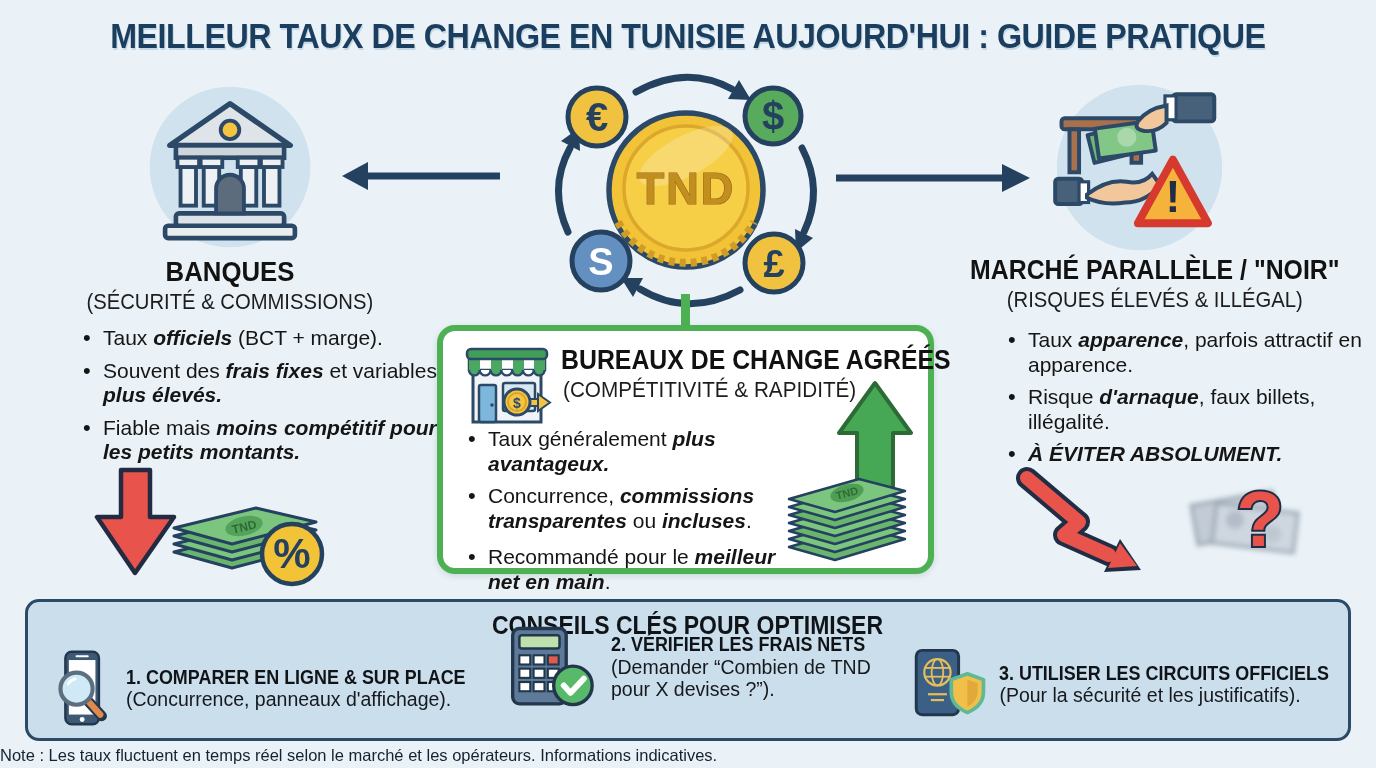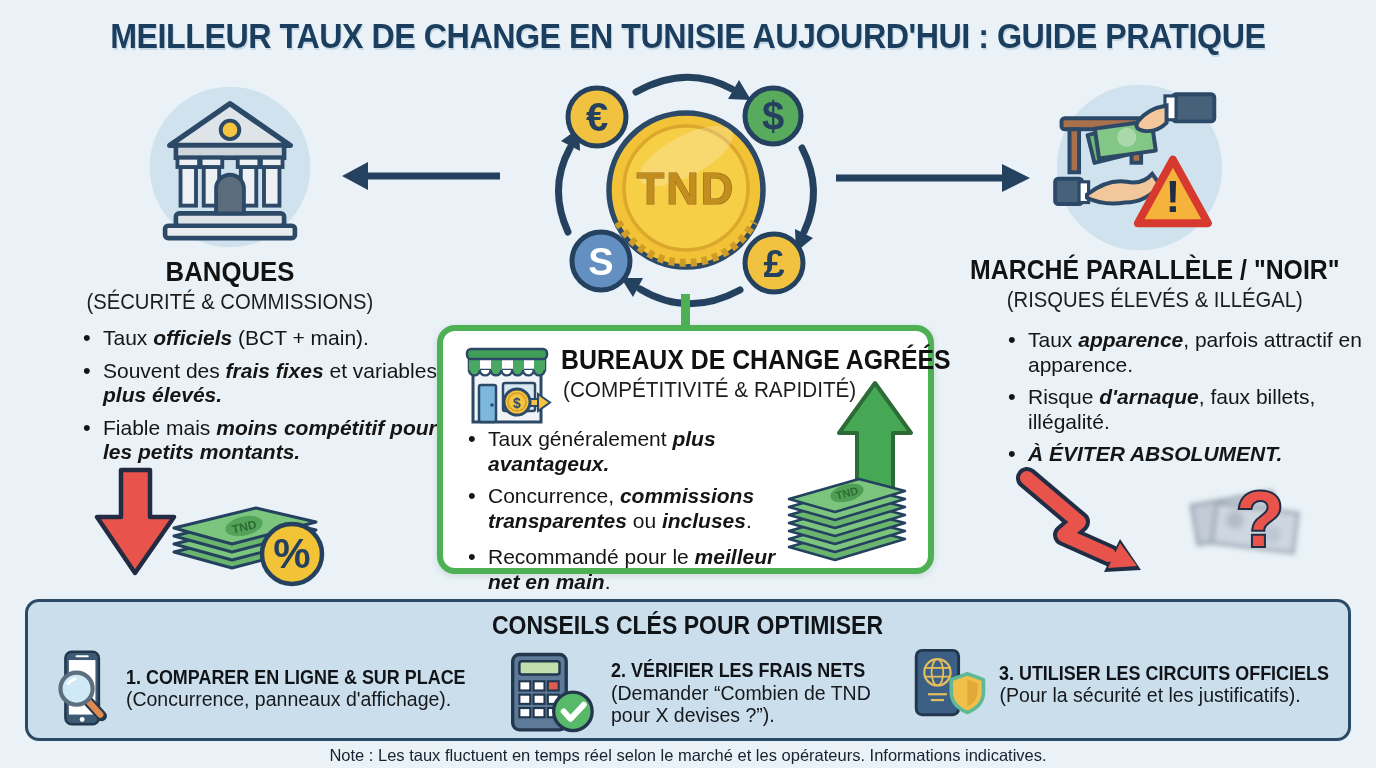--- a/index.html
+++ b/index.html
@@ -28,21 +28,21 @@
 
   .green-stem{left:681px;top:294px;width:9px;height:34px;background:#4db154;}
 
   .tips-box{left:25px;top:599px;width:1326px;height:142px;background:#cbdeec;border:3px solid #2b4a66;
     border-radius:14px;box-sizing:border-box;}
   .tips-head{position:absolute;top:9px;left:0;width:100%;text-align:center;font-size:25px;font-weight:bold;color:#101418;}
   .tip{position:absolute;display:flex;align-items:center;gap:13px;}
   .tip-title{font-size:19.5px;font-weight:bold;color:#101418;line-height:1.15;}
   .tip-sub{font-size:19.5px;color:#16191d;line-height:1.15;}
 
-  .footer-note{top:746px;left:0;width:1376px;text-align:center;font-size:16.5px;color:#15222f;}
+  .footer-note{top:746px;left:0;width:1376px;text-align:left;font-size:16.5px;color:#15222f;}
 
   svg text{font-family:"Liberation Sans",sans-serif;}
 </style>
 </head>
 <body>
 
 <div id="stage">
 
   <div class="abs main-title">
     <span class="cond">MEILLEUR TAUX DE CHANGE EN TUNISIE AUJOURD'HUI : GUIDE PRATIQUE</span>
@@ -73,21 +73,21 @@
     <polygon points="28,4 28,32 2,18" fill="#24415f"></polygon>
   </svg>
 
   <div class="abs" style="left:30px;top:257px;width:400px;">
     <div class="col-head">
       <span class="cond">BANQUES</span></div>
     <div class="col-sub">
       <span class="cond">(SÉCURITÉ &amp; COMMISSIONS)</span></div>
   </div>
   <ul class="blist abs" style="left:80px;top:326px;width:362px;">
-    <li><span>Taux </span><b>officiels</b><span> (BCT + main).</span></li>
+    <li><span>Taux </span><b>officiels</b><span> (BCT + marge).</span></li>
     <li><span>Souvent des </span><b>frais fixes</b><span> et variables </span><b>plus élevés.</b></li>
     <li><span>Fiable mais </span><b>moins compétitif pour les petits montants.</b></li>
   </ul>
 
   <svg class="abs" style="left:88px;top:465px;" width="95" height="115" viewBox="0 0 95 115">
     <polygon points="33,5 62,5 62,52 86,52 47,108 9,52 33,52" fill="#e8544b" stroke="#232b42" stroke-width="4.5" stroke-linejoin="round"></polygon>
   </svg>
 
   <svg class="abs" style="left:168px;top:478px;" width="160" height="110" viewBox="0 0 160 110">
     <g stroke="#24415f" stroke-width="3" stroke-linejoin="round">
@@ -257,21 +257,21 @@
         <line x1="52" y1="72" x2="72" y2="94" stroke="#e08a4e" stroke-width="9" stroke-linecap="round"></line>
         <circle cx="38" cy="57" r="23" fill="#cfe9f7" stroke="#5c6f80" stroke-width="6"></circle>
         <path d="M26,50 a15,15 0 0 1 10,-7" fill="none" stroke="#ffffff" stroke-width="4" stroke-linecap="round"></path>
       </svg>
       <div>
         <div class="tip-title"><span class="cond-left">1. COMPARER EN LIGNE &amp; SUR PLACE</span></div>
         <div class="tip-sub">(Concurrence, panneaux d'affichage).</div>
       </div>
     </div>
 
-    <div class="tip" style="left:478px;top:48px;width:405px;">
+    <div class="tip" style="left:478px;top:22px;width:405px;">
       <svg width="92" height="86" viewBox="0 0 110 100">
         <rect x="8" y="4" width="64" height="90" rx="8" fill="#5d7b98" stroke="#22374d" stroke-width="4"></rect>
         <rect x="16" y="12" width="48" height="16" rx="3" fill="#bfe0ac" stroke="#22374d" stroke-width="3"></rect>
         <g fill="#ffffff" stroke="#22374d" stroke-width="2.5">
           <rect x="16" y="36" width="13" height="11"></rect>
             <rect x="33" y="36" width="13" height="11"></rect>
           <rect x="16" y="52" width="13" height="11"></rect>
             <rect x="33" y="52" width="13" height="11"></rect>
             <rect x="50" y="52" width="13" height="11"></rect>
           <rect x="16" y="68" width="13" height="11"></rect>

